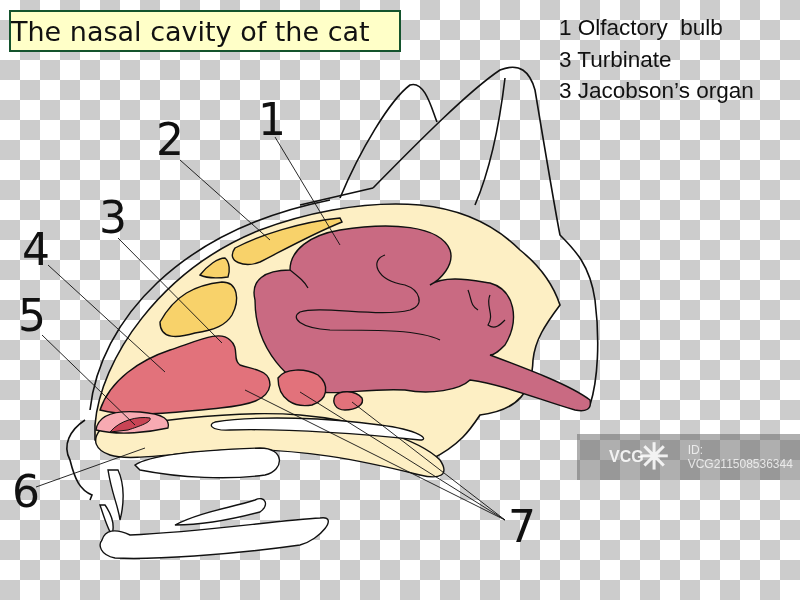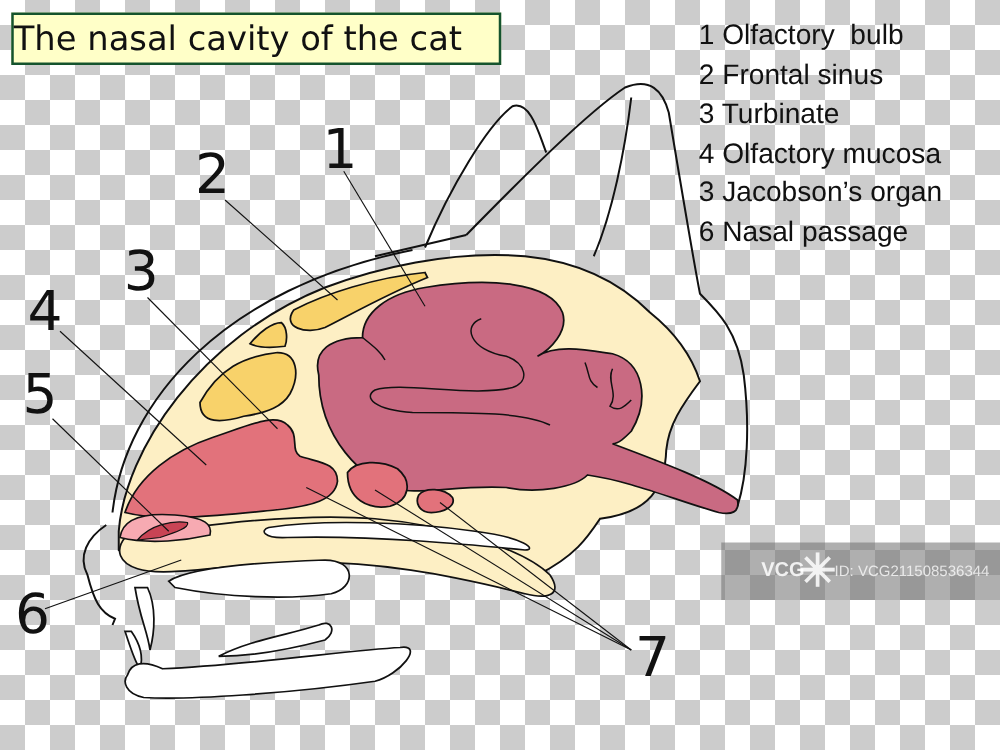--- a/index.html
+++ b/index.html
@@ -30,35 +30,32 @@
     position: absolute; font-family: "DejaVu Sans", sans-serif;
     font-size: 44px; color: #111; line-height: 1;
   }
   .watermark {
     position: absolute; left: 577px; top: 434px; width: 223px; height: 46px;
     background: rgba(110,110,110,0.55);
     display: flex; align-items: center;
     font-family: "Liberation Sans", sans-serif; color: rgba(255,255,255,0.85);
   }
   .wm-logo { font-weight: bold; font-size: 16px; margin-left: 32px; position: relative; }
-  .wm-id { font-size: 12px; margin-left: 24px; color: rgba(255,255,255,0.75); }
+  .wm-id { font-size: 12px; margin-left: 44px; color: rgba(255,255,255,0.75); }
   .wm-star { position: absolute; left: 30px; top: -12px; font-size: 36px; color: rgba(255,255,255,0.85); }
 </style>
 </head>
 <body>
 
 <div class="title-box">The nasal cavity of the cat</div>
 
 <div class="legend">
   <div class="legend-item">1 Olfactory  bulb</div>
-  <div class="legend-item">2 Frontal sinus</div>
   <div class="legend-item">3 Turbinate</div>
-  <div class="legend-item">4 Olfactory mucosa</div>
   <div class="legend-item">3 Jacobson’s organ</div>
-  <div class="legend-item">6 Nasal passage</div>
 </div>
 
 <svg class="diagram" width="800" height="600" viewBox="0 0 800 600" xmlns="http://www.w3.org/2000/svg">
 
   <g fill="none" stroke="#111" stroke-width="1.6">
     <path d="M340,198 C360,150 390,100 410,85 C425,80 432,110 437,122"></path>
     <path d="M373,188 C420,140 470,90 500,70 C520,62 530,72 535,90 C545,150 555,210 560,235 C575,250 590,265 595,300 C600,340 598,380 590,405"></path>
     <path d="M505,78 C500,120 490,170 475,205"></path>
     <path d="M300,205 L373,188"></path>
     <path d="M90,410 C100,320 180,230 330,200"></path>

